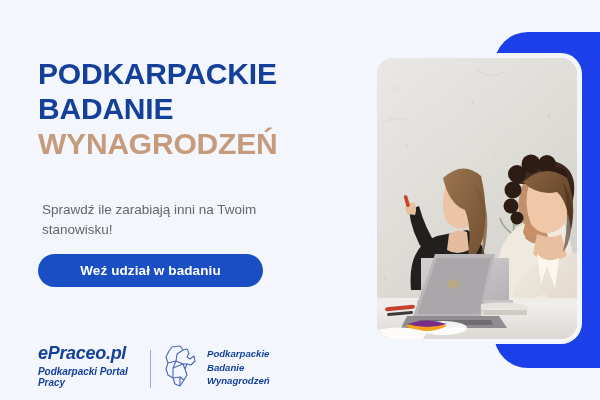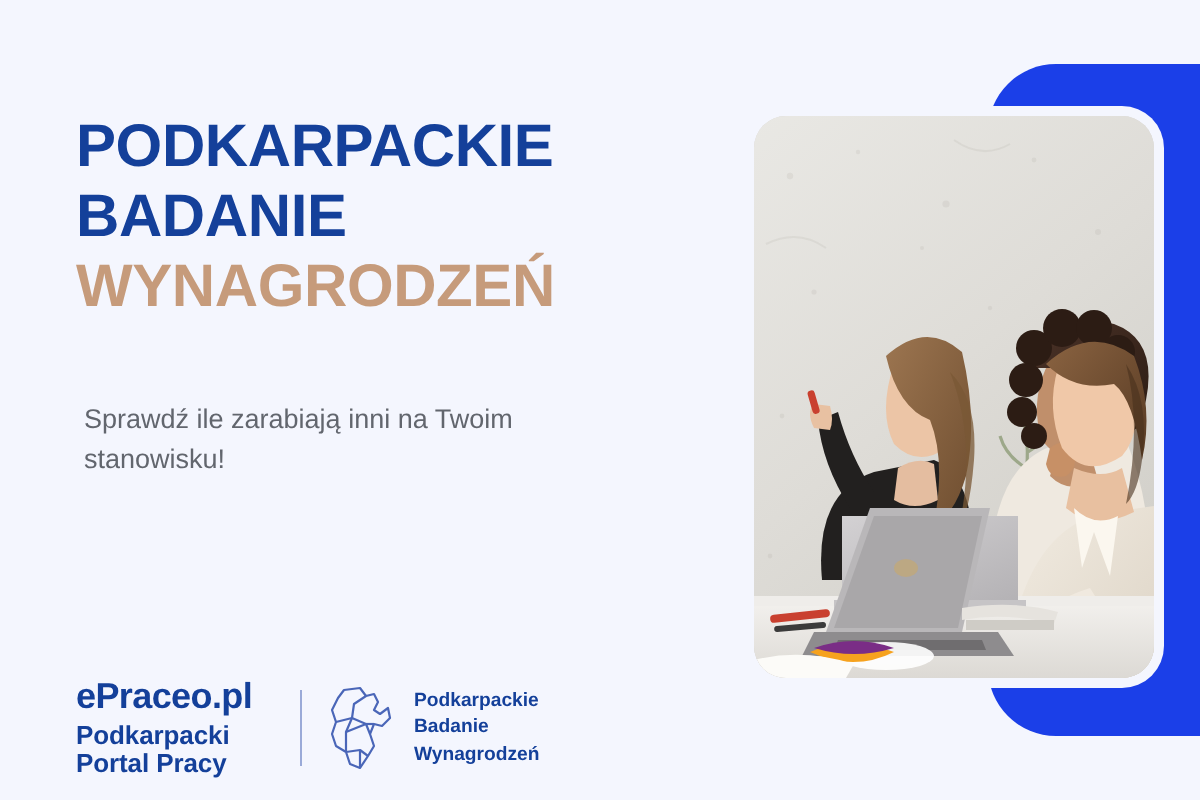--- a/index.html
+++ b/index.html
@@ -108,40 +108,41 @@
     cursor: pointer;
     padding: 0;
   }
 
   
   .footer {
     position: absolute;
     left: 0;
     top: 340px;
     display: flex;
-    align-items: center;
+    align-items: flex-end;
     height: 48px;
+    font-style: italic;
   }
 
   .brand {
     display: flex;
     flex-direction: column;
     justify-content: center;
     width: 104px;
   }
   .brand-name {
     font-size: 18px;
     font-weight: bold;
     color: #14409a;
     letter-spacing: -0.3px;
     line-height: 1.1;
   }
   .brand-tagline {
     margin-top: 2px;
-    font-size: 13px;
+    font-size: 10px;
     font-weight: bold;
     color: #14409a;
     letter-spacing: -0.05px;
     line-height: 1.1;
   }
 
   .footer-divider {
     width: 1px;
     height: 38px;
     margin: 0 12px 0 8px;
@@ -312,20 +313,21 @@
   <div class="content">
 
     <h1 class="headline">
       <span class="line1">PODKARPACKIE</span><br>
       <span class="line2">BADANIE</span><br>
       <span class="line3">WYNAGRODZEŃ</span>
     </h1>
 
     <p class="subtitle">Sprawdź ile zarabiają inni na Twoim stanowisku!</p>
 
+    <button class="cta-button" type="button">Weź udział w badaniu</button>
 
     <div class="footer">
 
       <div class="brand">
         <span class="brand-name">ePraceo.pl</span>
         <span class="brand-tagline">Podkarpacki Portal Pracy</span>
       </div>
 
       <div class="footer-divider"></div>
 

